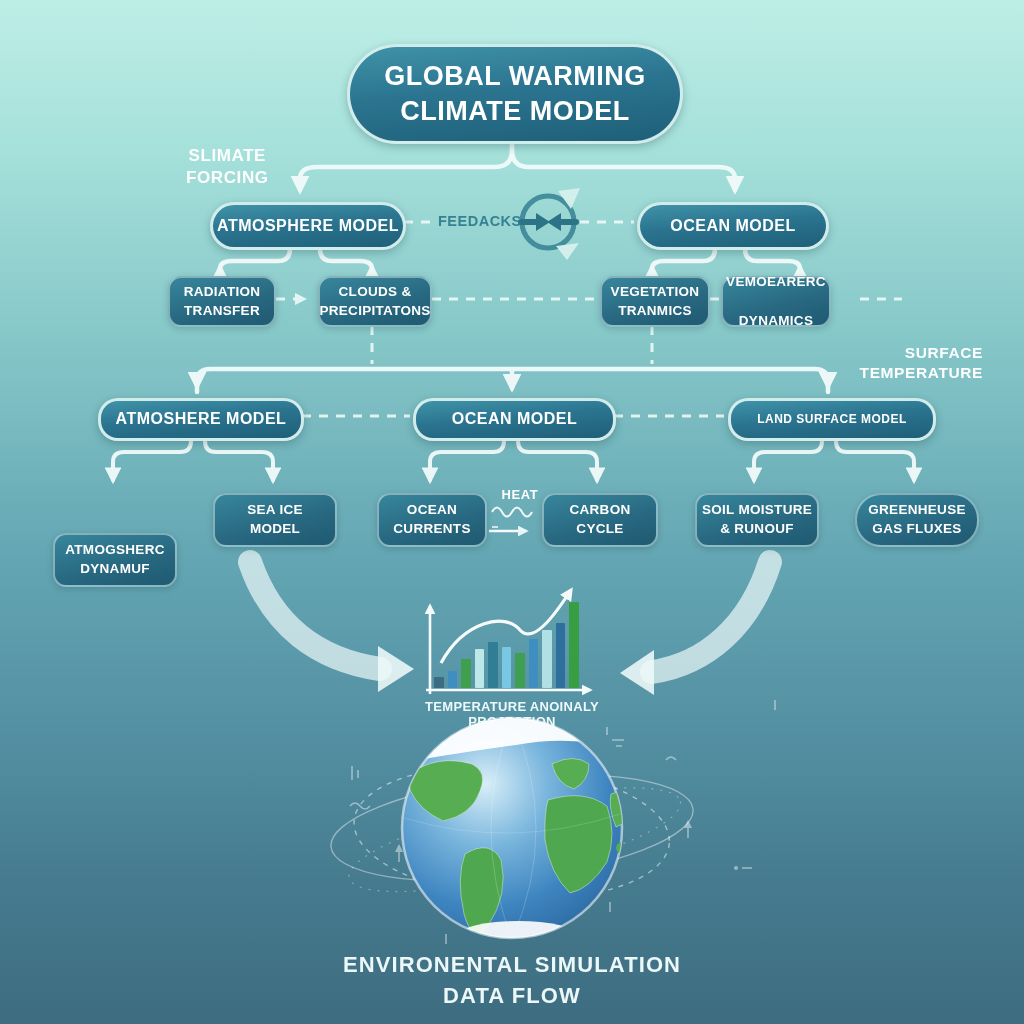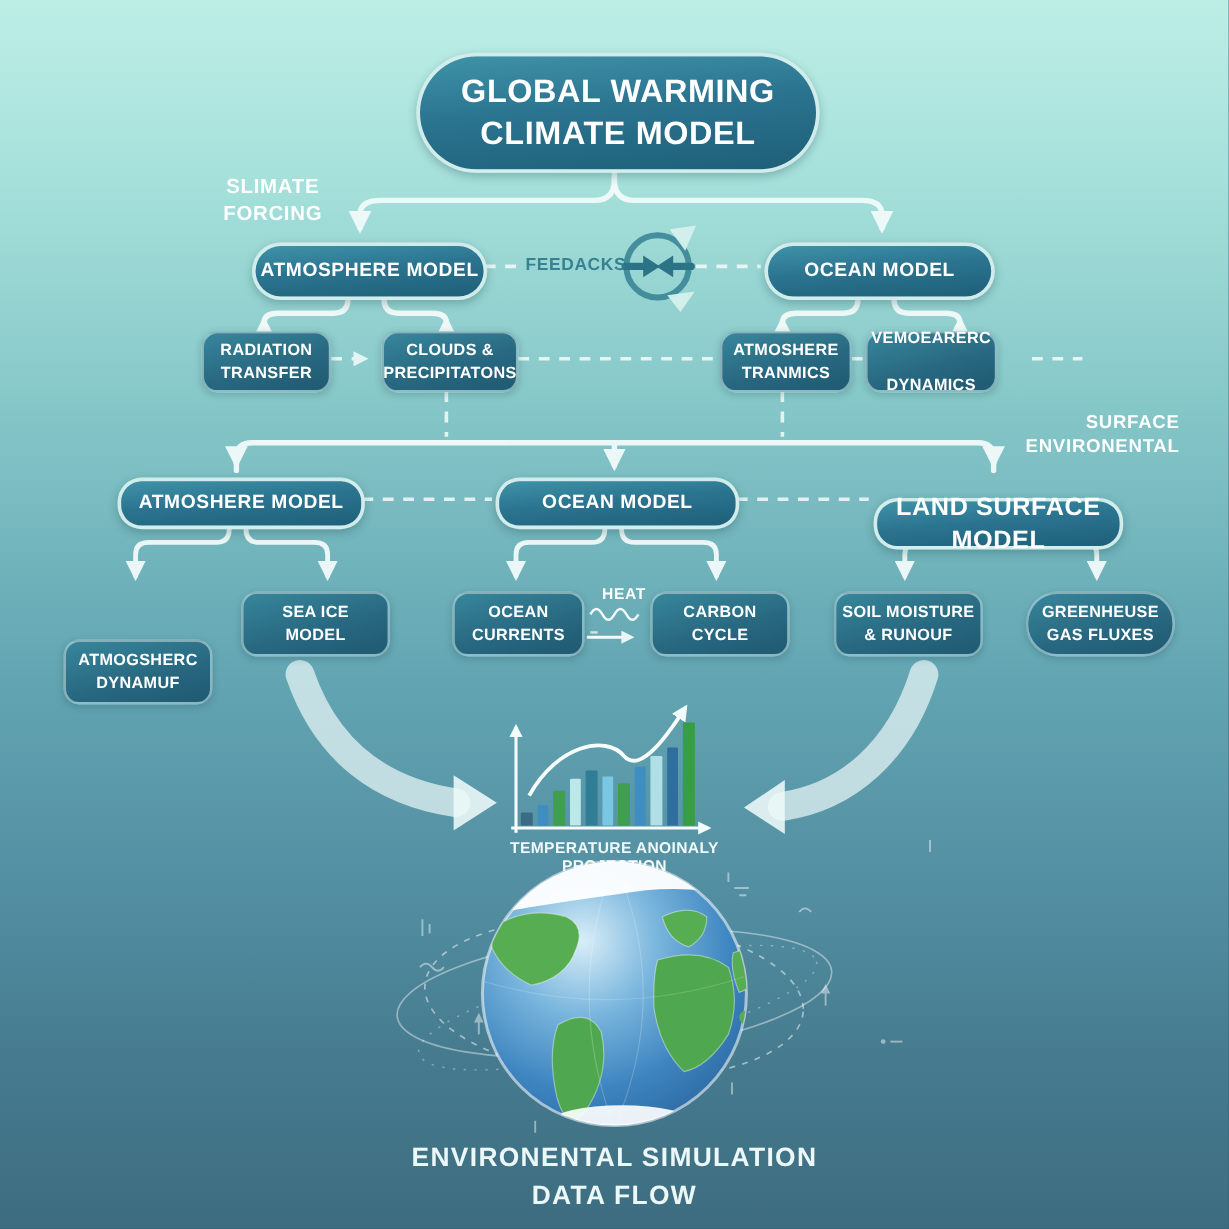--- a/index.html
+++ b/index.html
@@ -142,63 +142,63 @@
     <span>CLIMATE MODEL</span>
   </div>
 
   <div class="lbl" style="left:186px;top:145px;font-size:17px;text-align:center;">
     <span>SLIMATE</span>
     <span style="display:block">FORCING</span>
   </div>
   <div class="feedback-lbl">FEEDACKS</div>
   <div class="lbl" style="left:843px;top:343px;width:140px;font-size:15.5px;text-align:right;">
     <span>SURFACE</span>
-    <span style="display:block">ENVIRONENTAL</span>
+    <span style="display:block">TEMPERATURE</span>
   </div>
   <div class="lbl" style="left:494px;top:486px;width:52px;font-size:13px;text-align:center;font-weight:700;">HEAT</div>
 
   <div class="pill" style="left:210px;top:202px;width:190px;height:42px;font-size:16px;border-radius:24px;">
     <span>ATMOSPHERE MODEL</span>
   </div>
   <div class="pill" style="left:637px;top:202px;width:186px;height:42px;font-size:16px;border-radius:24px;">
     <span>OCEAN MODEL</span>
   </div>
 
   <div class="node" style="left:168px;top:276px;width:104px;height:47px;">
     <span>RADIATION</span>
     <span>TRANSFER</span>
   </div>
   <div class="node" style="left:318px;top:276px;width:110px;height:47px;">
     <span>CLOUDS &amp;</span>
     <span>PRECIPITATONS</span>
   </div>
   <div class="node" style="left:600px;top:276px;width:106px;height:47px;">
-    <span>ATMOSHERE</span>
+    <span>VEGETATION</span>
     <span>TRANMICS</span>
   </div>
   <div class="node" style="left:721px;top:276px;width:106px;height:47px;gap:20px;">
     <span>VEMOEARERC</span>
     <span>DYNAMICS</span>
   </div>
 
   <div class="pill" style="left:98px;top:398px;width:200px;height:37px;font-size:16px;border-radius:20px;">
     <span>ATMOSHERE MODEL</span>
   </div>
   <div class="pill" style="left:413px;top:398px;width:197px;height:37px;font-size:16px;border-radius:20px;">
     <span>OCEAN MODEL</span>
   </div>
-  <div class="pill" style="left:728px;top:398px;width:202px;height:37px;font-size:21px;border-radius:20px;margin-top:17px;">
+  <div class="pill" style="left:728px;top:398px;width:202px;height:37px;font-size:12px;border-radius:20px;">
     <span>LAND SURFACE MODEL</span>
   </div>
 
   <div class="node" style="left:53px;top:493px;width:120px;height:50px;margin-top:40px;">
     <span>ATMOGSHERC</span>
     <span>DYNAMUF</span>
   </div>
-  <div class="node" style="left:201px;top:493px;width:120px;height:50px;text-align:right;">
+  <div class="node" style="left:213px;top:493px;width:120px;height:50px;text-align:right;">
     <span>SEA ICE</span>
     <span>MODEL</span>
   </div>
   <div class="node" style="left:377px;top:493px;width:106px;height:50px;">
     <span>OCEAN</span>
     <span>CURRENTS</span>
   </div>
   <div class="node" style="left:542px;top:493px;width:112px;height:50px;">
     <span>CARBON CYCLE</span>
   </div>

